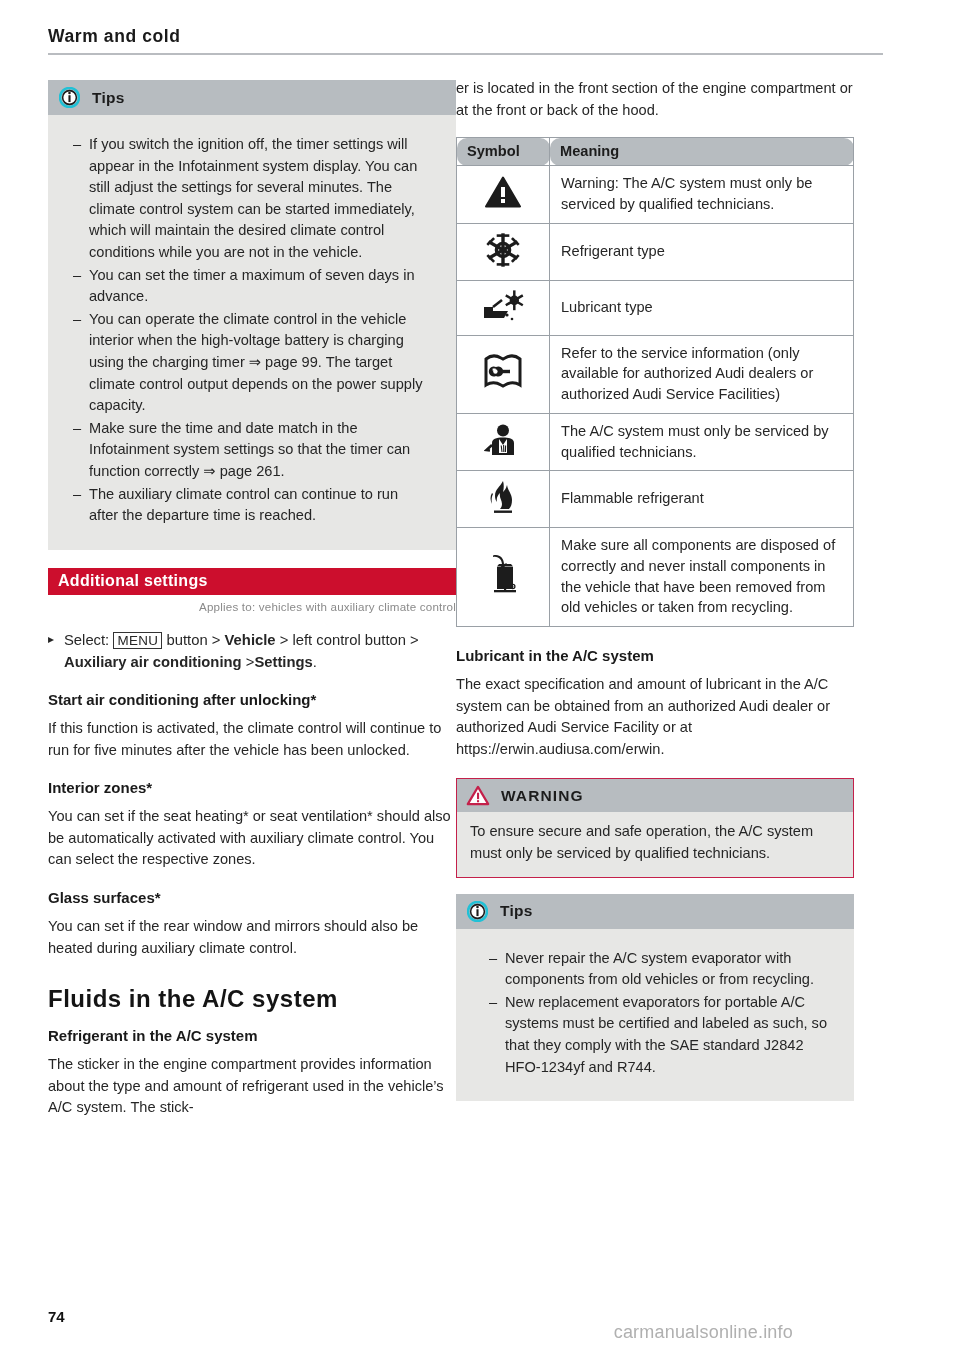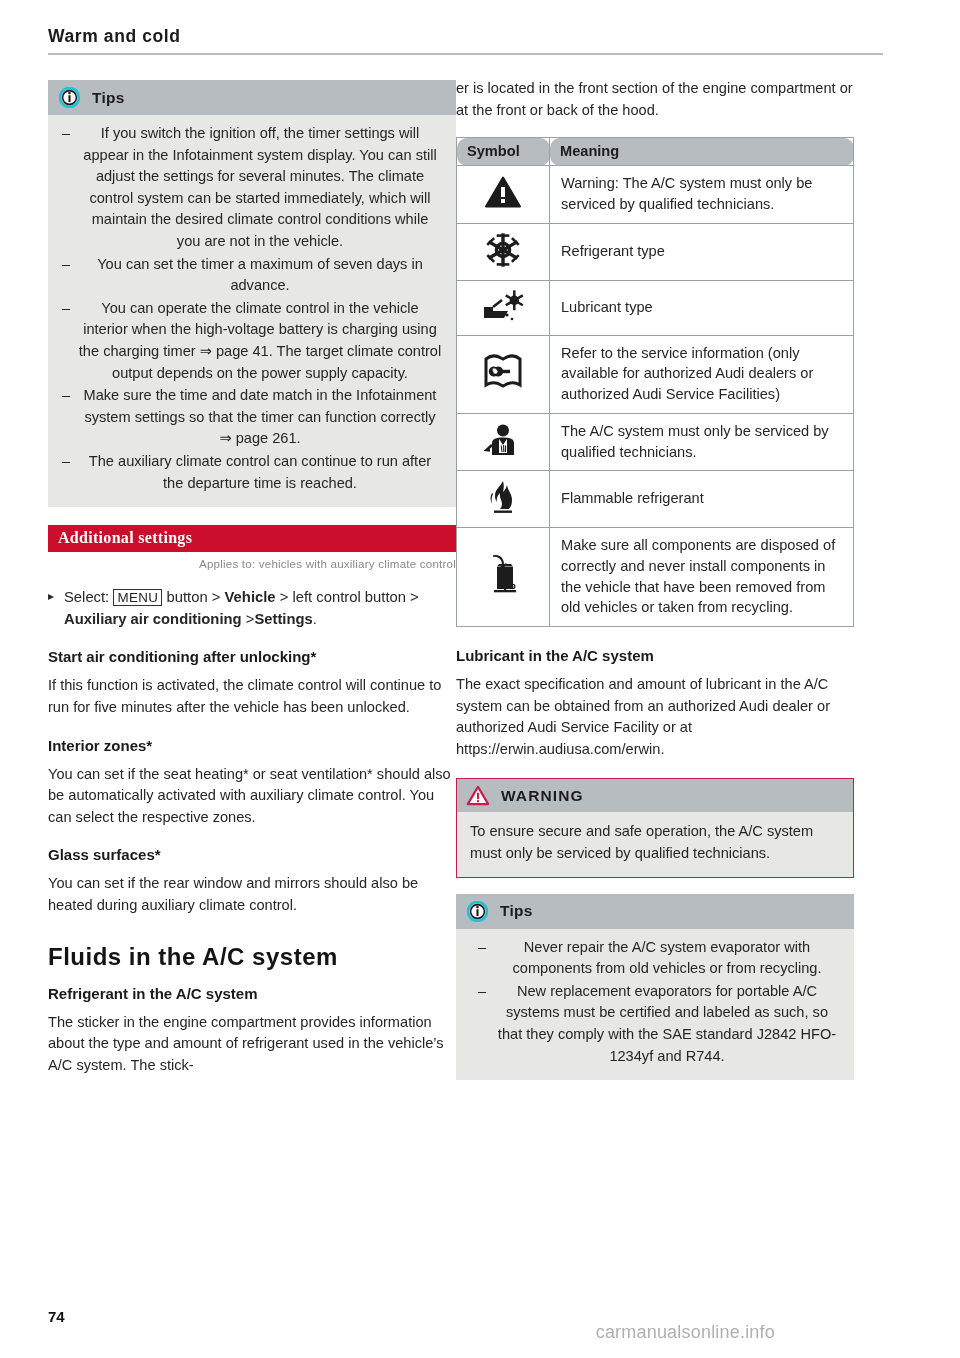--- a/index.html
+++ b/index.html
@@ -90,23 +90,22 @@
     font-weight: bold;
     color: #1c1c1c;
     letter-spacing: .3px;
   }
   .note-body {
     background: #e7e7e5;
     padding: 8px 14px 12px 14px;
   }
   .note-body ul {
     list-style: none;
-    margin: 0;
+    margin: 11px;
     padding: 0;
-    text-align: center;
   }
   .note-body li {
     font-size: 14.6px;
     line-height: 1.48;
     color: #262626;
     position: relative;
     padding-left: 16px;
     margin-bottom: 1px;
   }
   .note-body li::before {
@@ -155,21 +154,20 @@
 
   
   .red-banner {
     background: #cc0e2d;
     color: #ffffff;
     font-size: 16px;
     font-weight: bold;
     letter-spacing: .3px;
     padding: 4px 10px 5px 10px;
     width: 408px;
-    font-family: Liberation Serif, serif;
   }
   .applies-to {
     font-size: 11.6px;
     color: #8a8a8a;
     margin: 5px 0 16px 1px;
     letter-spacing: .2px;
     text-align: right;
   }
 
   
@@ -236,21 +234,21 @@
   .page-number {
     position: absolute;
     left: 48px;
     top: 1308px;
     font-size: 15px;
     font-weight: bold;
     color: #111;
   }
   .watermark {
     position: absolute;
-    right: 32px;
+    right: 14px;
     top: 1322px;
     font-size: 18px;
     color: #b0b0b0;
     font-family: "Liberation Sans", sans-serif;
     letter-spacing: .2px;
   }
 </style>
 </head>
 <body>
 
@@ -272,21 +270,21 @@
             <rect x="9.9" y="8.6" width="2.2" height="7.2" fill="#1c1c1c"></rect>
             <circle cx="11" cy="6.3" r="1.35" fill="#1c1c1c"></circle>
           </svg>
         </span>
         <span class="label">Tips</span>
       </div>
       <div class="note-body">
         <ul>
           <li>If you switch the ignition off, the timer settings will appear in the Infotainment system display. You can still adjust the settings for several minutes. The climate control system can be started immediately, which will maintain the desired climate control conditions while you are not in the vehicle.</li>
           <li>You can set the timer a maximum of seven days in advance.</li>
-          <li>You can operate the climate control in the vehicle interior when the high-voltage battery is charging using the charging timer ⇒ page 41. The target climate control output depends on the power supply capacity.</li>
+          <li>You can operate the climate control in the vehicle interior when the high-voltage battery is charging using the charging timer ⇒ page 99. The target climate control output depends on the power supply capacity.</li>
           <li>Make sure the time and date match in the Infotainment system settings so that the timer can function correctly ⇒ page 261.</li>
           <li>The auxiliary climate control can continue to run after the departure time is reached.</li>
         </ul>
       </div>
     </div>
 
     <div class="red-banner">Additional settings</div>
     <div class="applies-to">Applies to: vehicles with auxiliary climate control</div>
 
     <div class="step">

